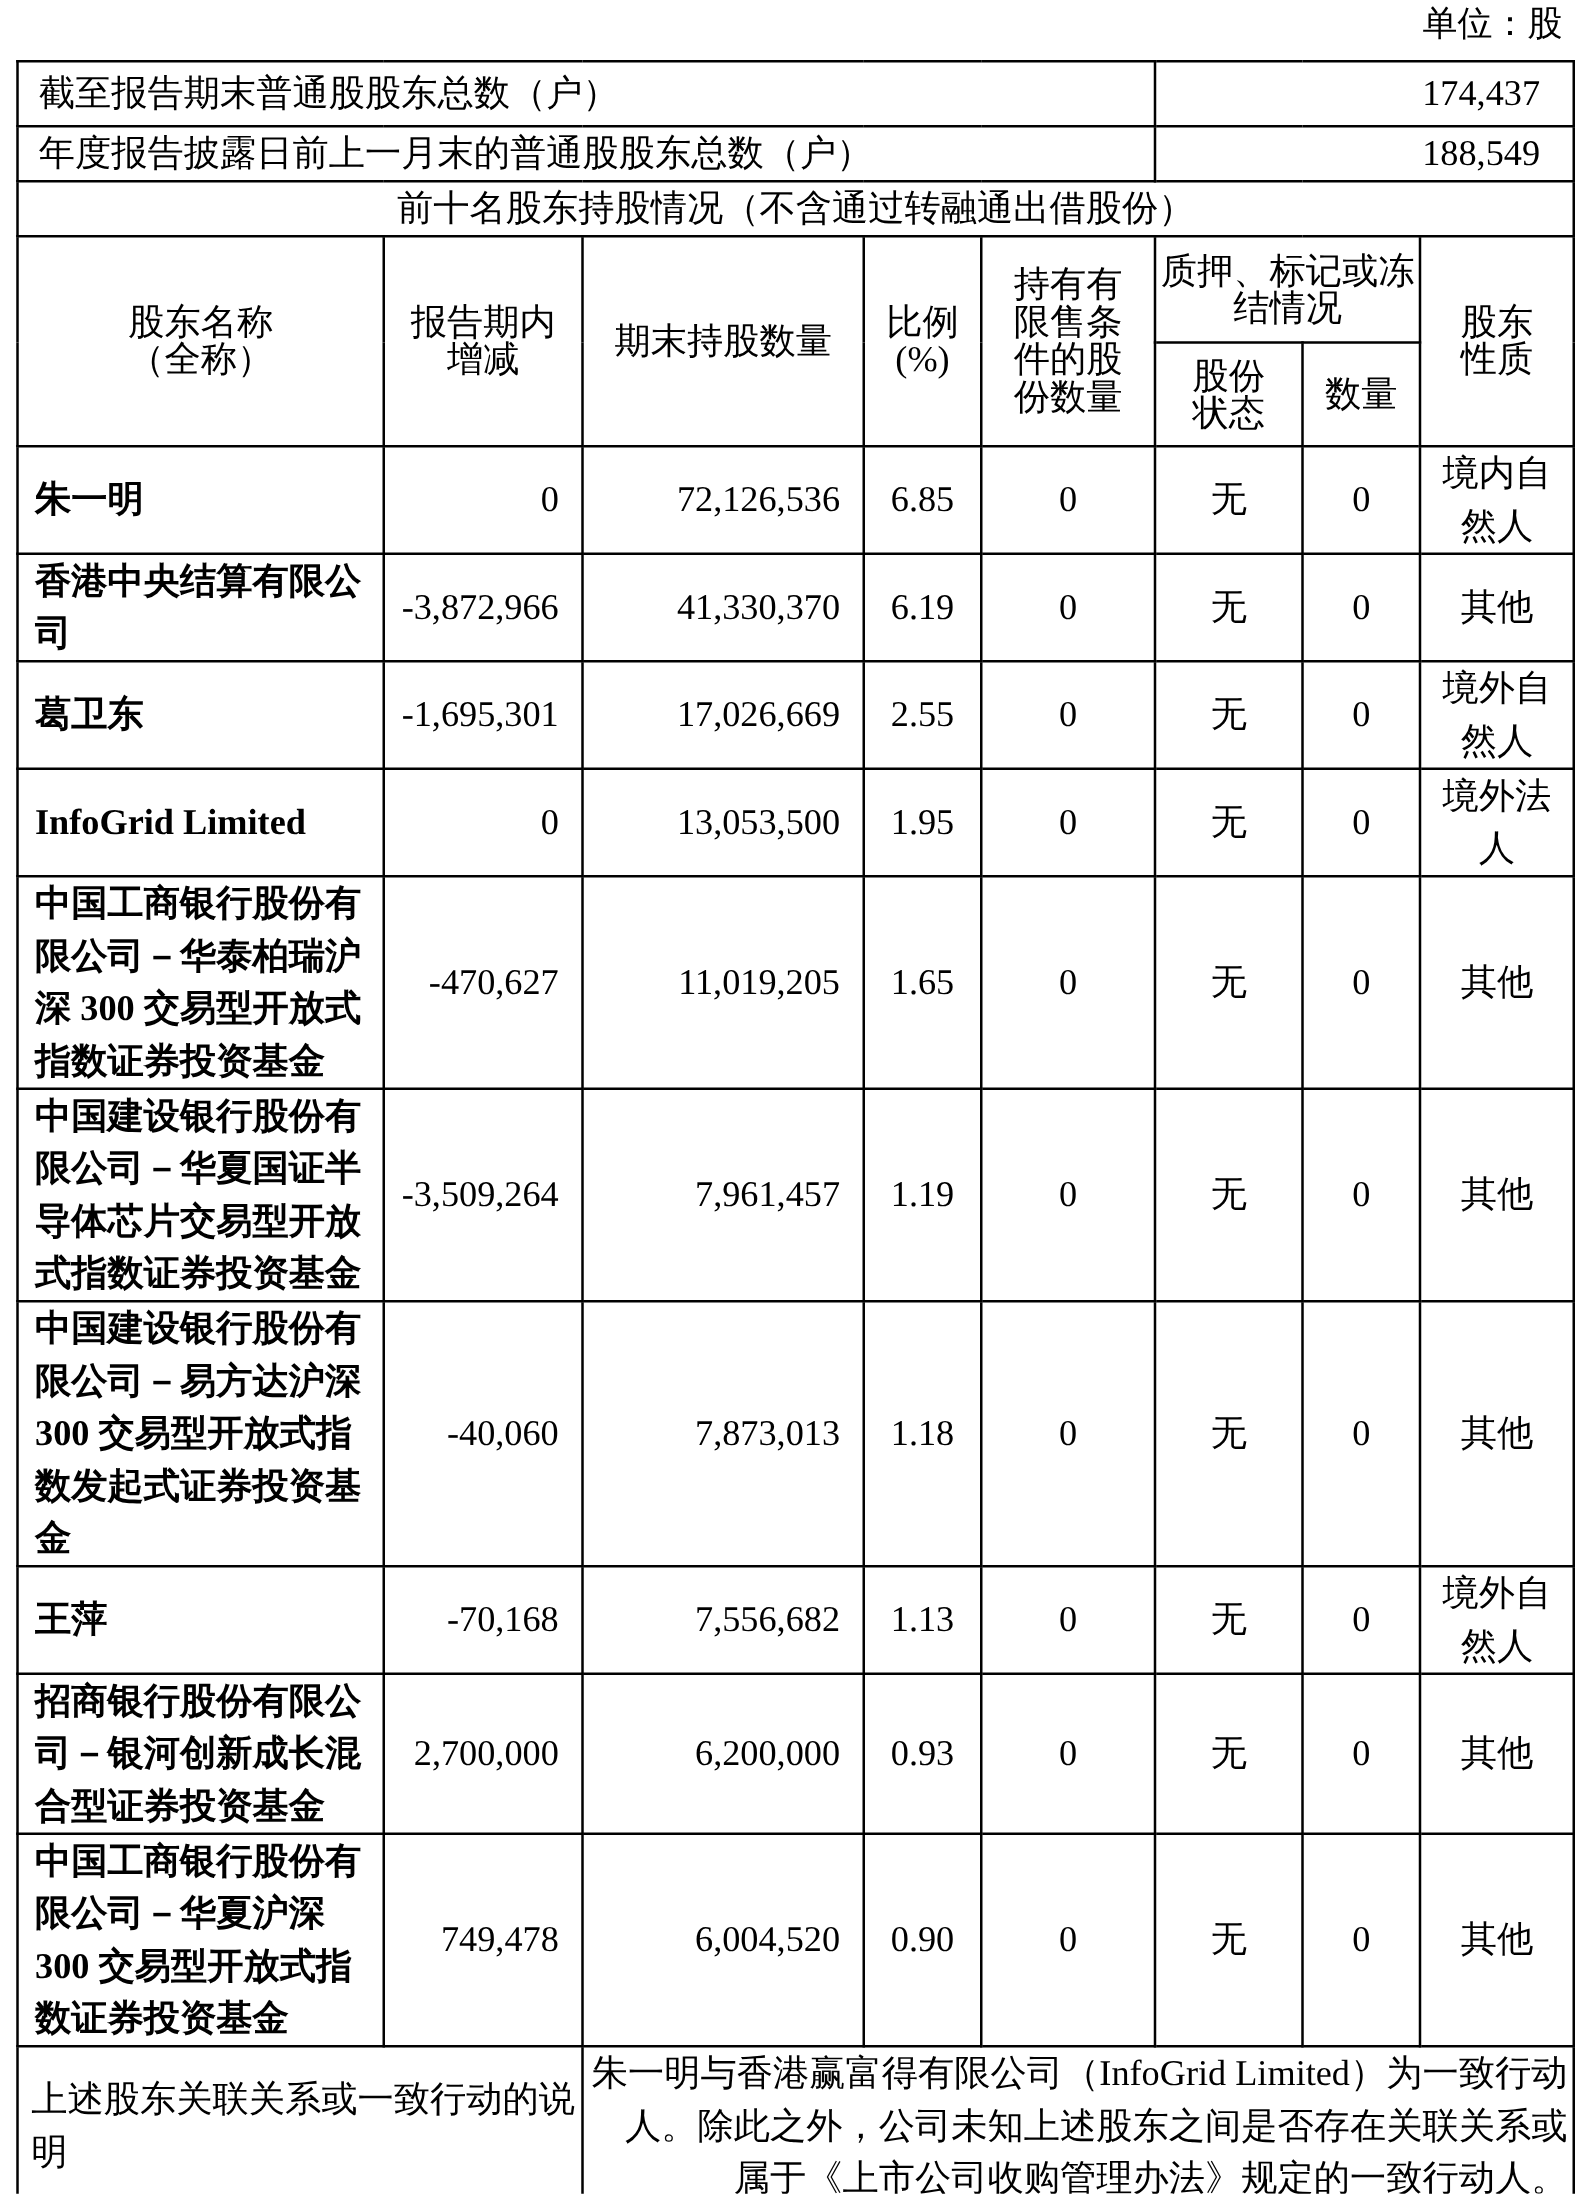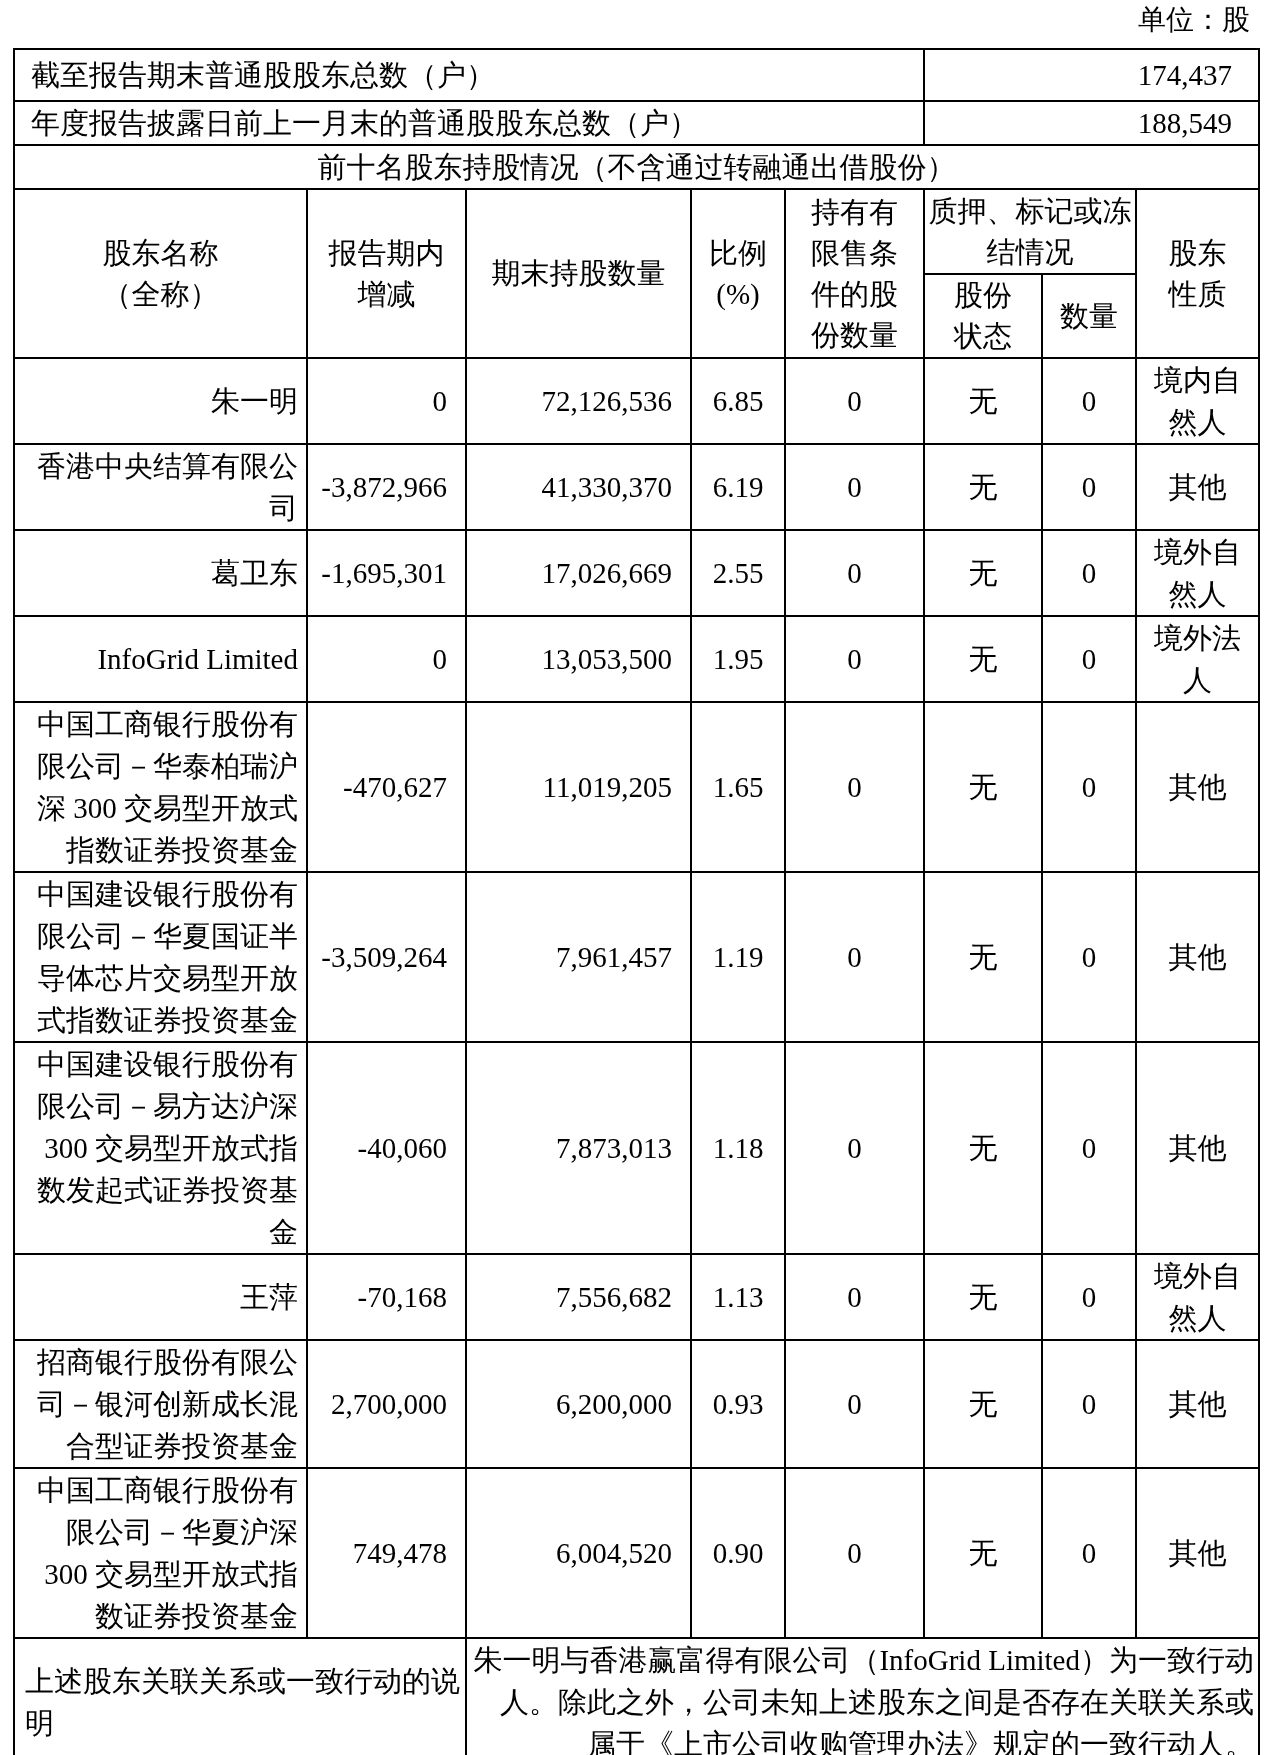--- a/index.html
+++ b/index.html
@@ -32,27 +32,27 @@
   }
   td, th {
     border: 2px solid #000000;
     vertical-align: middle;
     white-space: pre-line;
     font-weight: normal;
     font-size: 29px;
     padding: 0;
     overflow: hidden;
   }
-  th { text-align: center; line-height: 41px; }
+  th { text-align: center; line-height: 30px; }
   td { line-height: 42px; }
 
   .lbl  { text-align: left;  padding-left: 16px; padding-right: 8px; }
   .val  { text-align: right; padding-right: 26px; }
   .title{ text-align: center; }
-  .name { text-align: right;  padding-left: 13px; padding-right: 8px; }
+  .name { text-align: left;  padding-left: 13px; padding-right: 8px; font-weight: bold; }
   .num  { text-align: right; padding-right: 18px; }
   .ctr  { text-align: center; }
   .flabel { text-align: left; padding-left: 10px; padding-right: 5px; }
   .note   { text-align: right; padding-left: 6px; padding-right: 4px; }
 
   tr.rA  { height: 52px; }
   tr.rB  { height: 43px; }
   tr.rC  { height: 42px; }
   tr.rH1 { height: 85px; }
   tr.rH2 { height: 83px; }

